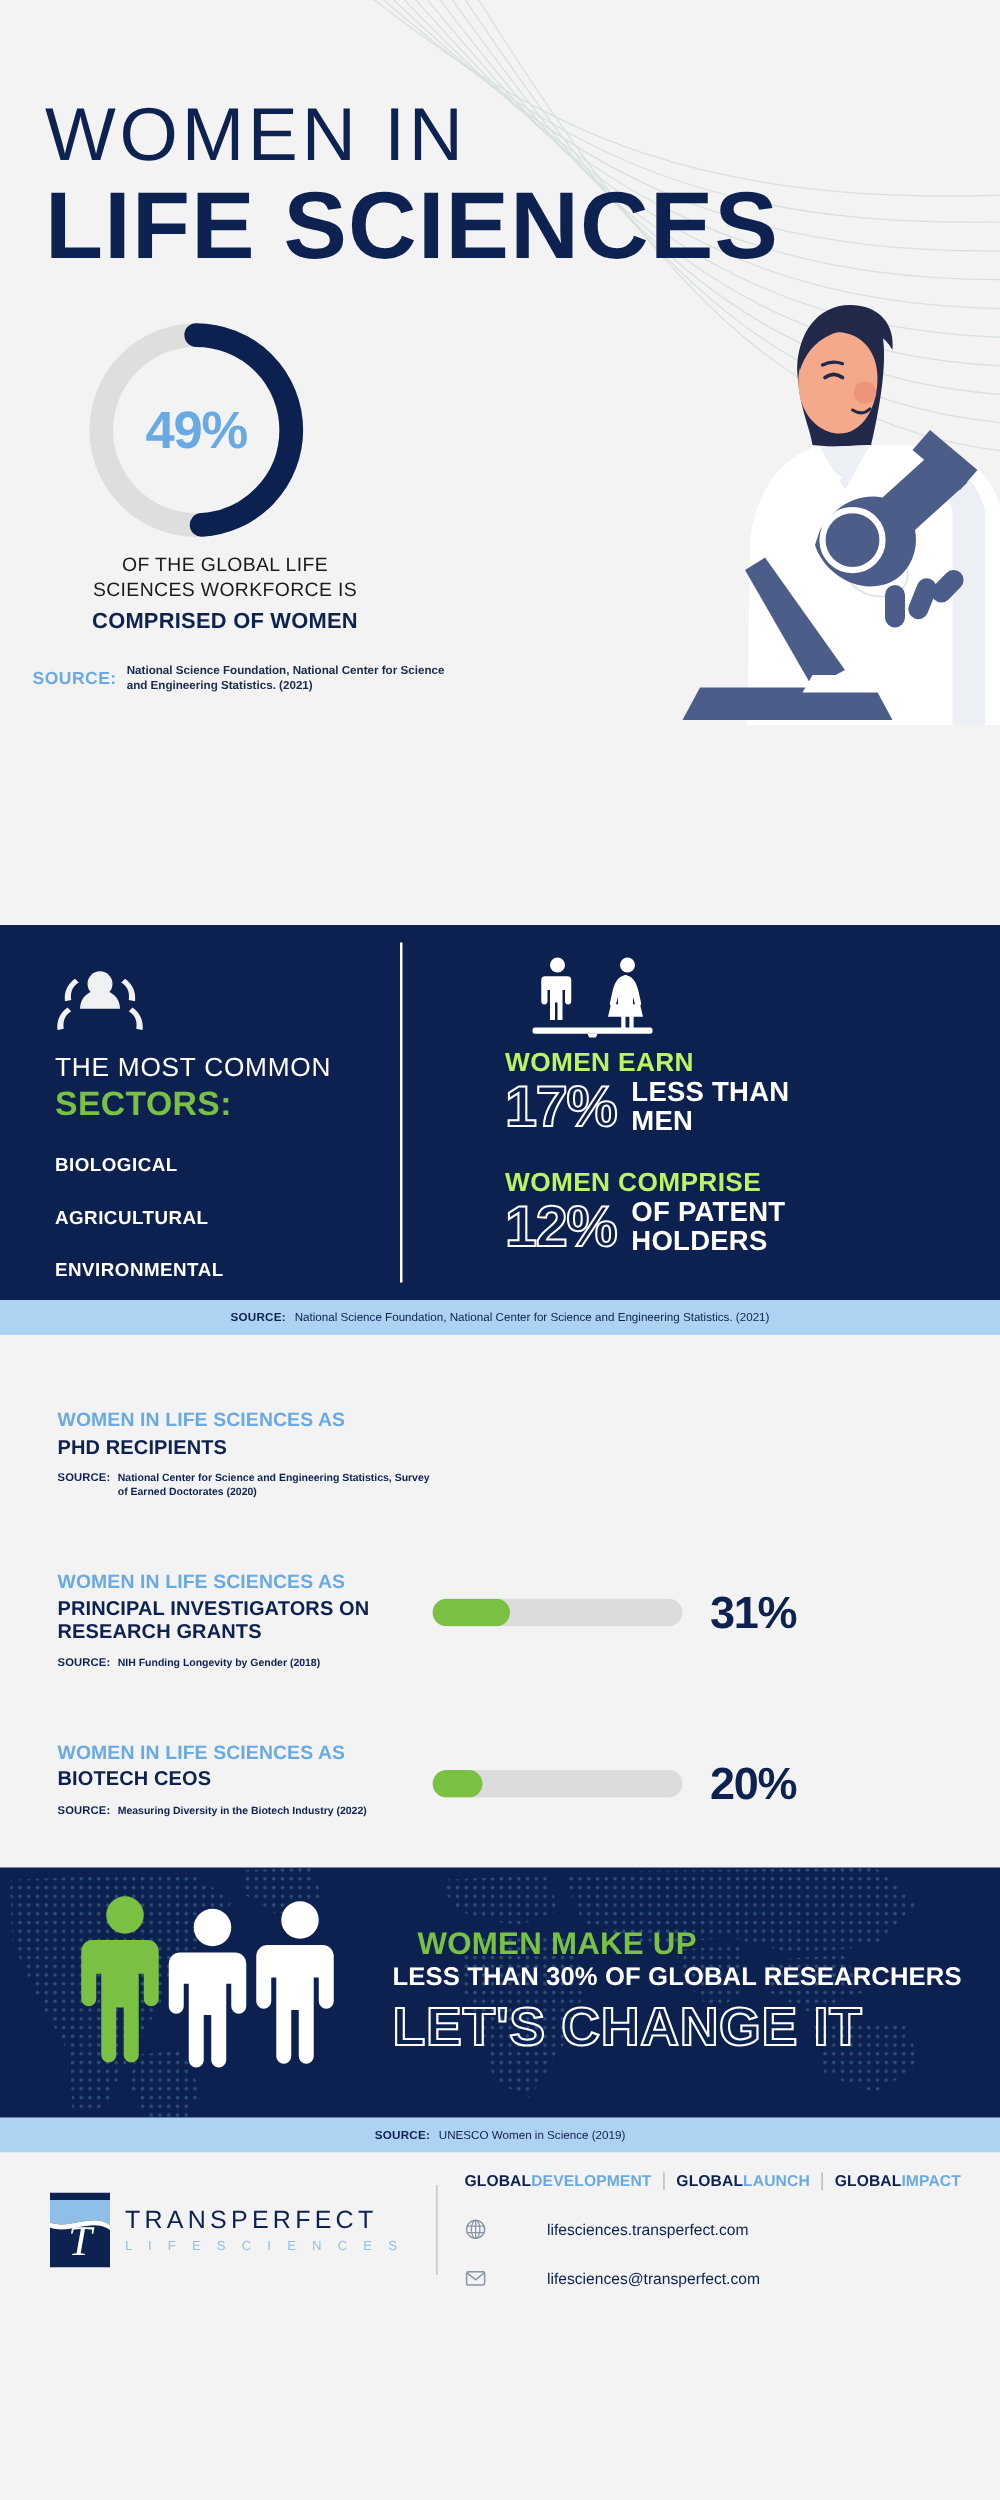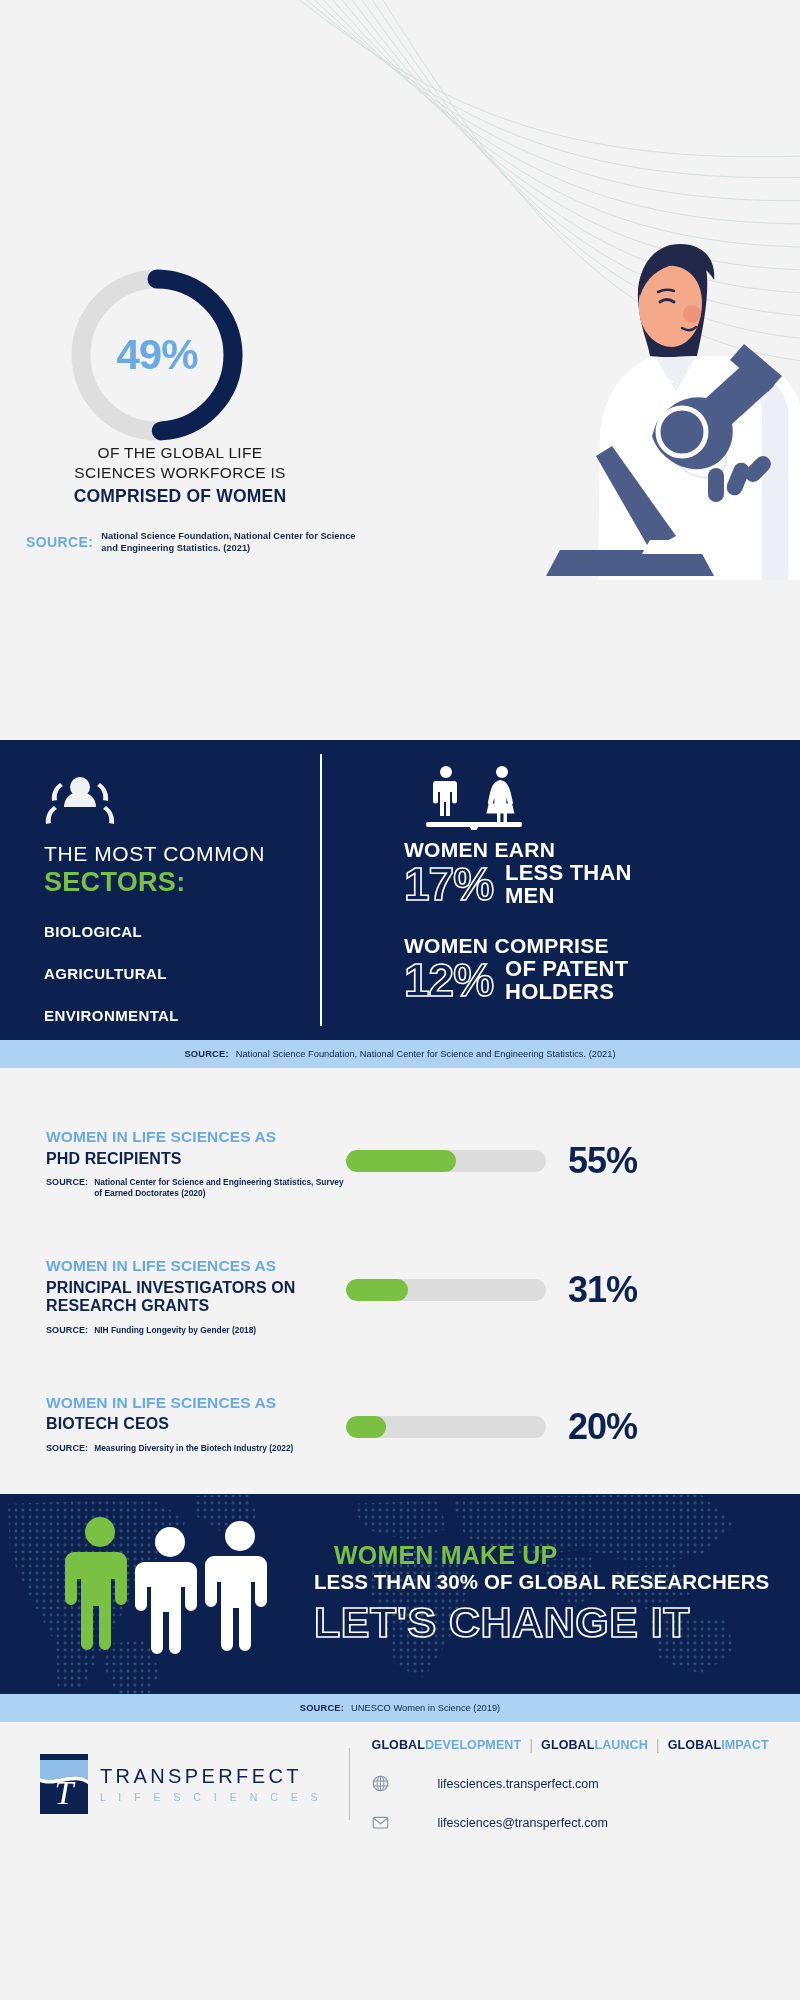--- a/index.html
+++ b/index.html
@@ -19,21 +19,21 @@
   .title-line1 {
     font-size:60px; letter-spacing:3px; color:#0d2250;
     font-weight:400; line-height:1.0; white-space:nowrap;
   }
   .title-line2 {
     font-size:76px; letter-spacing:1px; color:#0d2250;
     font-weight:800; line-height:1.02; margin-top:4px; white-space:nowrap;
   }
 
   
-  .donut-wrap { position:absolute; left:62px; top:260px; width:190px; height:190px; z-index:4; }
+  .donut-wrap { position:absolute; left:62px; top:249px; width:190px; height:190px; z-index:4; }
   .donut-val {
     position:absolute; inset:0; display:flex; align-items:center; justify-content:center;
     font-size:42px; font-weight:800; color:#6aaae4; letter-spacing:-1px;
   }
   .donut-caption {
     position:absolute; left:0; top:443px; width:360px; text-align:center; z-index:4;
   }
   .donut-caption .l1 {
     font-size:15.5px; color:#1b1b1b; font-weight:500; line-height:1.28; letter-spacing:.3px;
   }
@@ -57,21 +57,21 @@
 
   .group-icon { width:72px; height:48px; margin-bottom:14px; }
   .common-line { font-size:21px; color:#ffffff; font-weight:400; letter-spacing:.6px; }
   .sectors-line { font-size:27px; color:#7ac143; font-weight:800; letter-spacing:.3px; margin-top:1px; }
   .sector-item {
     font-size:15px; color:#ffffff; font-weight:800; letter-spacing:.4px; margin-top:25px;
   }
   .sector-item:first-of-type { margin-top:34px; }
 
   .scale-icon { width:108px; height:66px; margin-left:18px; margin-bottom:4px; }
-  .stat-head { font-size:21px; color:#ffffff; font-weight:800; letter-spacing:.3px; }
+  .stat-head { font-size:21px; color:#bef264; font-weight:800; letter-spacing:.3px; }
   .stat-row { display:flex; align-items:center; gap:12px; margin-top:-2px; }
   .stat-num {
     font-size:46px; font-weight:800; letter-spacing:-1px; line-height:1.05;
     color:transparent; -webkit-text-stroke:1.6px #ffffff;
   }
   .stat-txt { font-size:22px; color:#ffffff; font-weight:800; line-height:1.05; letter-spacing:.2px; }
   .stat-block2 { margin-top:26px; }
 
   
   .band {
@@ -139,20 +139,24 @@
         <path d="M286,-40 C466,156 590,244 900,220"></path>
         <path d="M298,-40 C478,172 600,266 900,244"></path>
         <path d="M310,-40 C490,188 610,288 900,268"></path>
         <path d="M322,-40 C502,204 620,310 900,292"></path>
         <path d="M334,-40 C514,220 630,332 900,316"></path>
         <path d="M346,-40 C526,236 640,354 900,340"></path>
         <path d="M358,-40 C538,252 650,376 900,364"></path>
       </g>
     </svg>
 
+    <div class="hero-title-wrap">
+      <div class="title-line1">WOMEN IN</div>
+      <div class="title-line2">LIFE SCIENCES</div>
+    </div>
 
     <svg class="scientist" viewBox="0 0 300 370">
 
       <path d="M176,36 C150,40 136,62 138,90 C140,118 148,132 150,146 L196,150 C204,116 210,80 206,58 C202,40 194,33 176,36 Z" fill="#22284a"></path>
 
       <path d="M150,66 C138,76 136,98 142,114 C148,130 164,140 178,136 C194,131 202,112 202,92 C202,72 190,58 174,56 C164,55 156,59 150,66 Z" fill="#f4a98a"></path>
 
       <circle cx="192" cy="104" r="9" fill="#ea8f73" opacity=".75"></circle>
 
       <path d="M160,92 q7,-5 14,0" stroke="#22284a" stroke-width="3" fill="none" stroke-linecap="round"></path>
@@ -288,26 +292,20 @@
 
     <div class="bar-row">
       <div class="bar-left">
         <div class="bar-kicker">WOMEN IN LIFE SCIENCES AS</div>
         <div class="bar-title">PHD RECIPIENTS</div>
         <div class="bar-src">
           <span class="slabel">SOURCE:</span>
           <span class="stext">National Center for Science and Engineering Statistics, Survey of Earned Doctorates (2020)</span>
         </div>
       </div>
-      <div class="bar-right">
-        <div class="track">
-          <div class="fill" style="width: 55%;"></div>
-        </div>
-        <div class="bar-pct">55%</div>
-      </div>
     </div>
 
     <div class="bar-row">
       <div class="bar-left">
         <div class="bar-kicker">WOMEN IN LIFE SCIENCES AS</div>
         <div class="bar-title">PRINCIPAL INVESTIGATORS ON RESEARCH GRANTS</div>
         <div class="bar-src">
           <span class="slabel">SOURCE:</span>
           <span class="stext">NIH Funding Longevity by Gender (2018)</span>
         </div>

